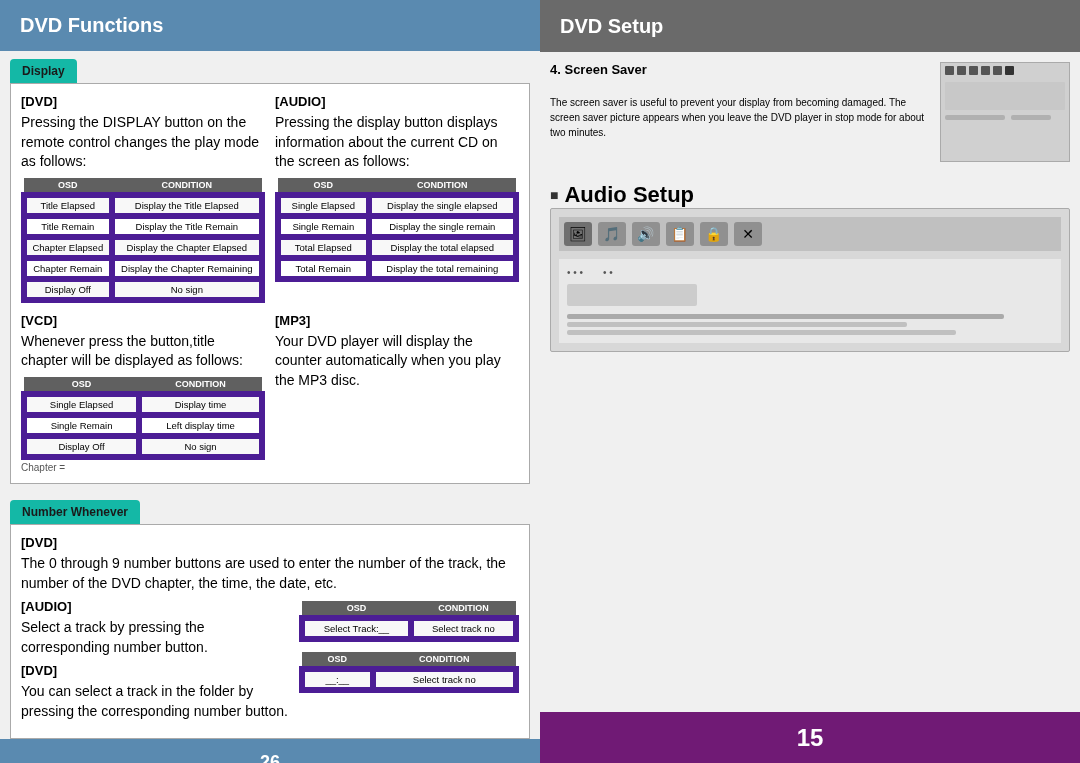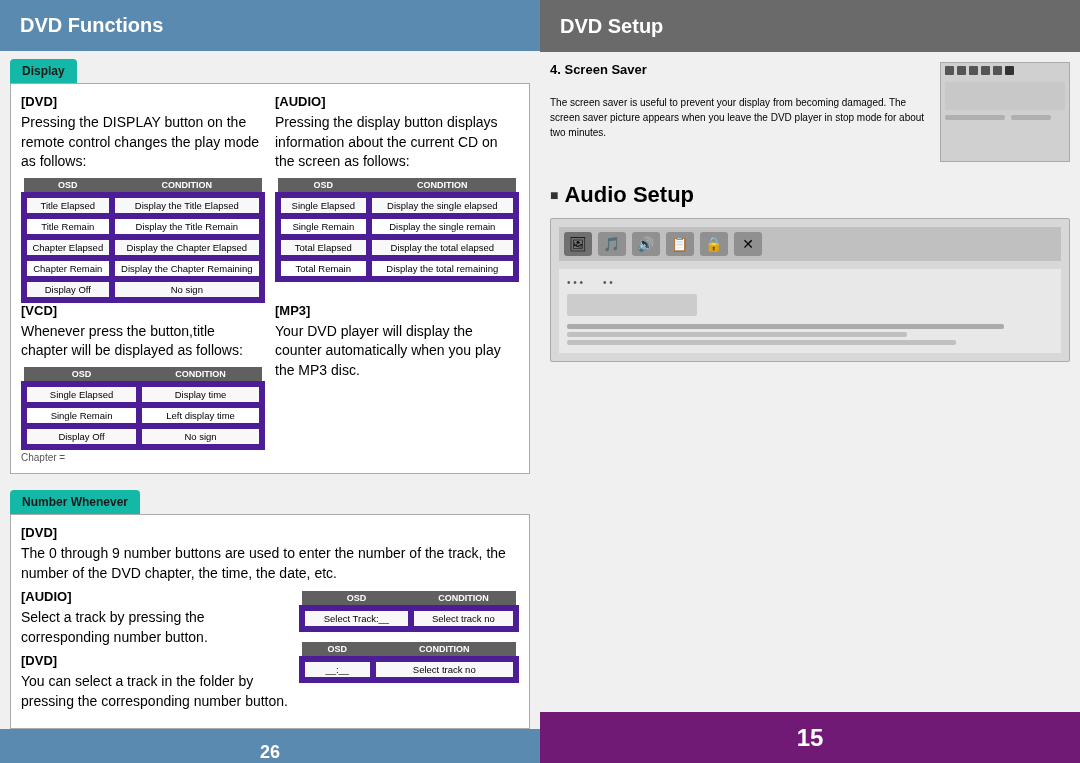--- a/index.html
+++ b/index.html
@@ -214,21 +214,21 @@
     }
 
     .mock-screen-body {
       padding: 4px;
     }
 
     
     .audio-setup-title {
       font-size: 22px;
       font-weight: bold;
-      margin: 10px 0 10px 0;
+      margin: 10px 0 0 0;
       display: flex;
       align-items: center;
       gap: 6px;
     }
 
     .audio-setup-title::before {
       content: '■';
       color: #333;
       font-size: 14px;
     }
@@ -385,21 +385,21 @@
                 </tr>
                 <tr>
                   <td>Total Remain</td>
                   <td>Display the total remaining</td>
                 </tr>
               </tbody>
           </table>
         </div>
       </div>
 
-      <div class="two-col" style="">
+      <div class="two-col" style="margin-top:10px;">
 
         <div class="col-half">
           <div class="sub-heading bold-bracket">[VCD]</div>
           <div class="sub-text">Whenever press the button,title chapter will be displayed as follows:</div>
           <table class="osd-table">
             <thead>
               <tr>
                 <th>OSD</th>
                 <th>CONDITION</th>
               </tr>

